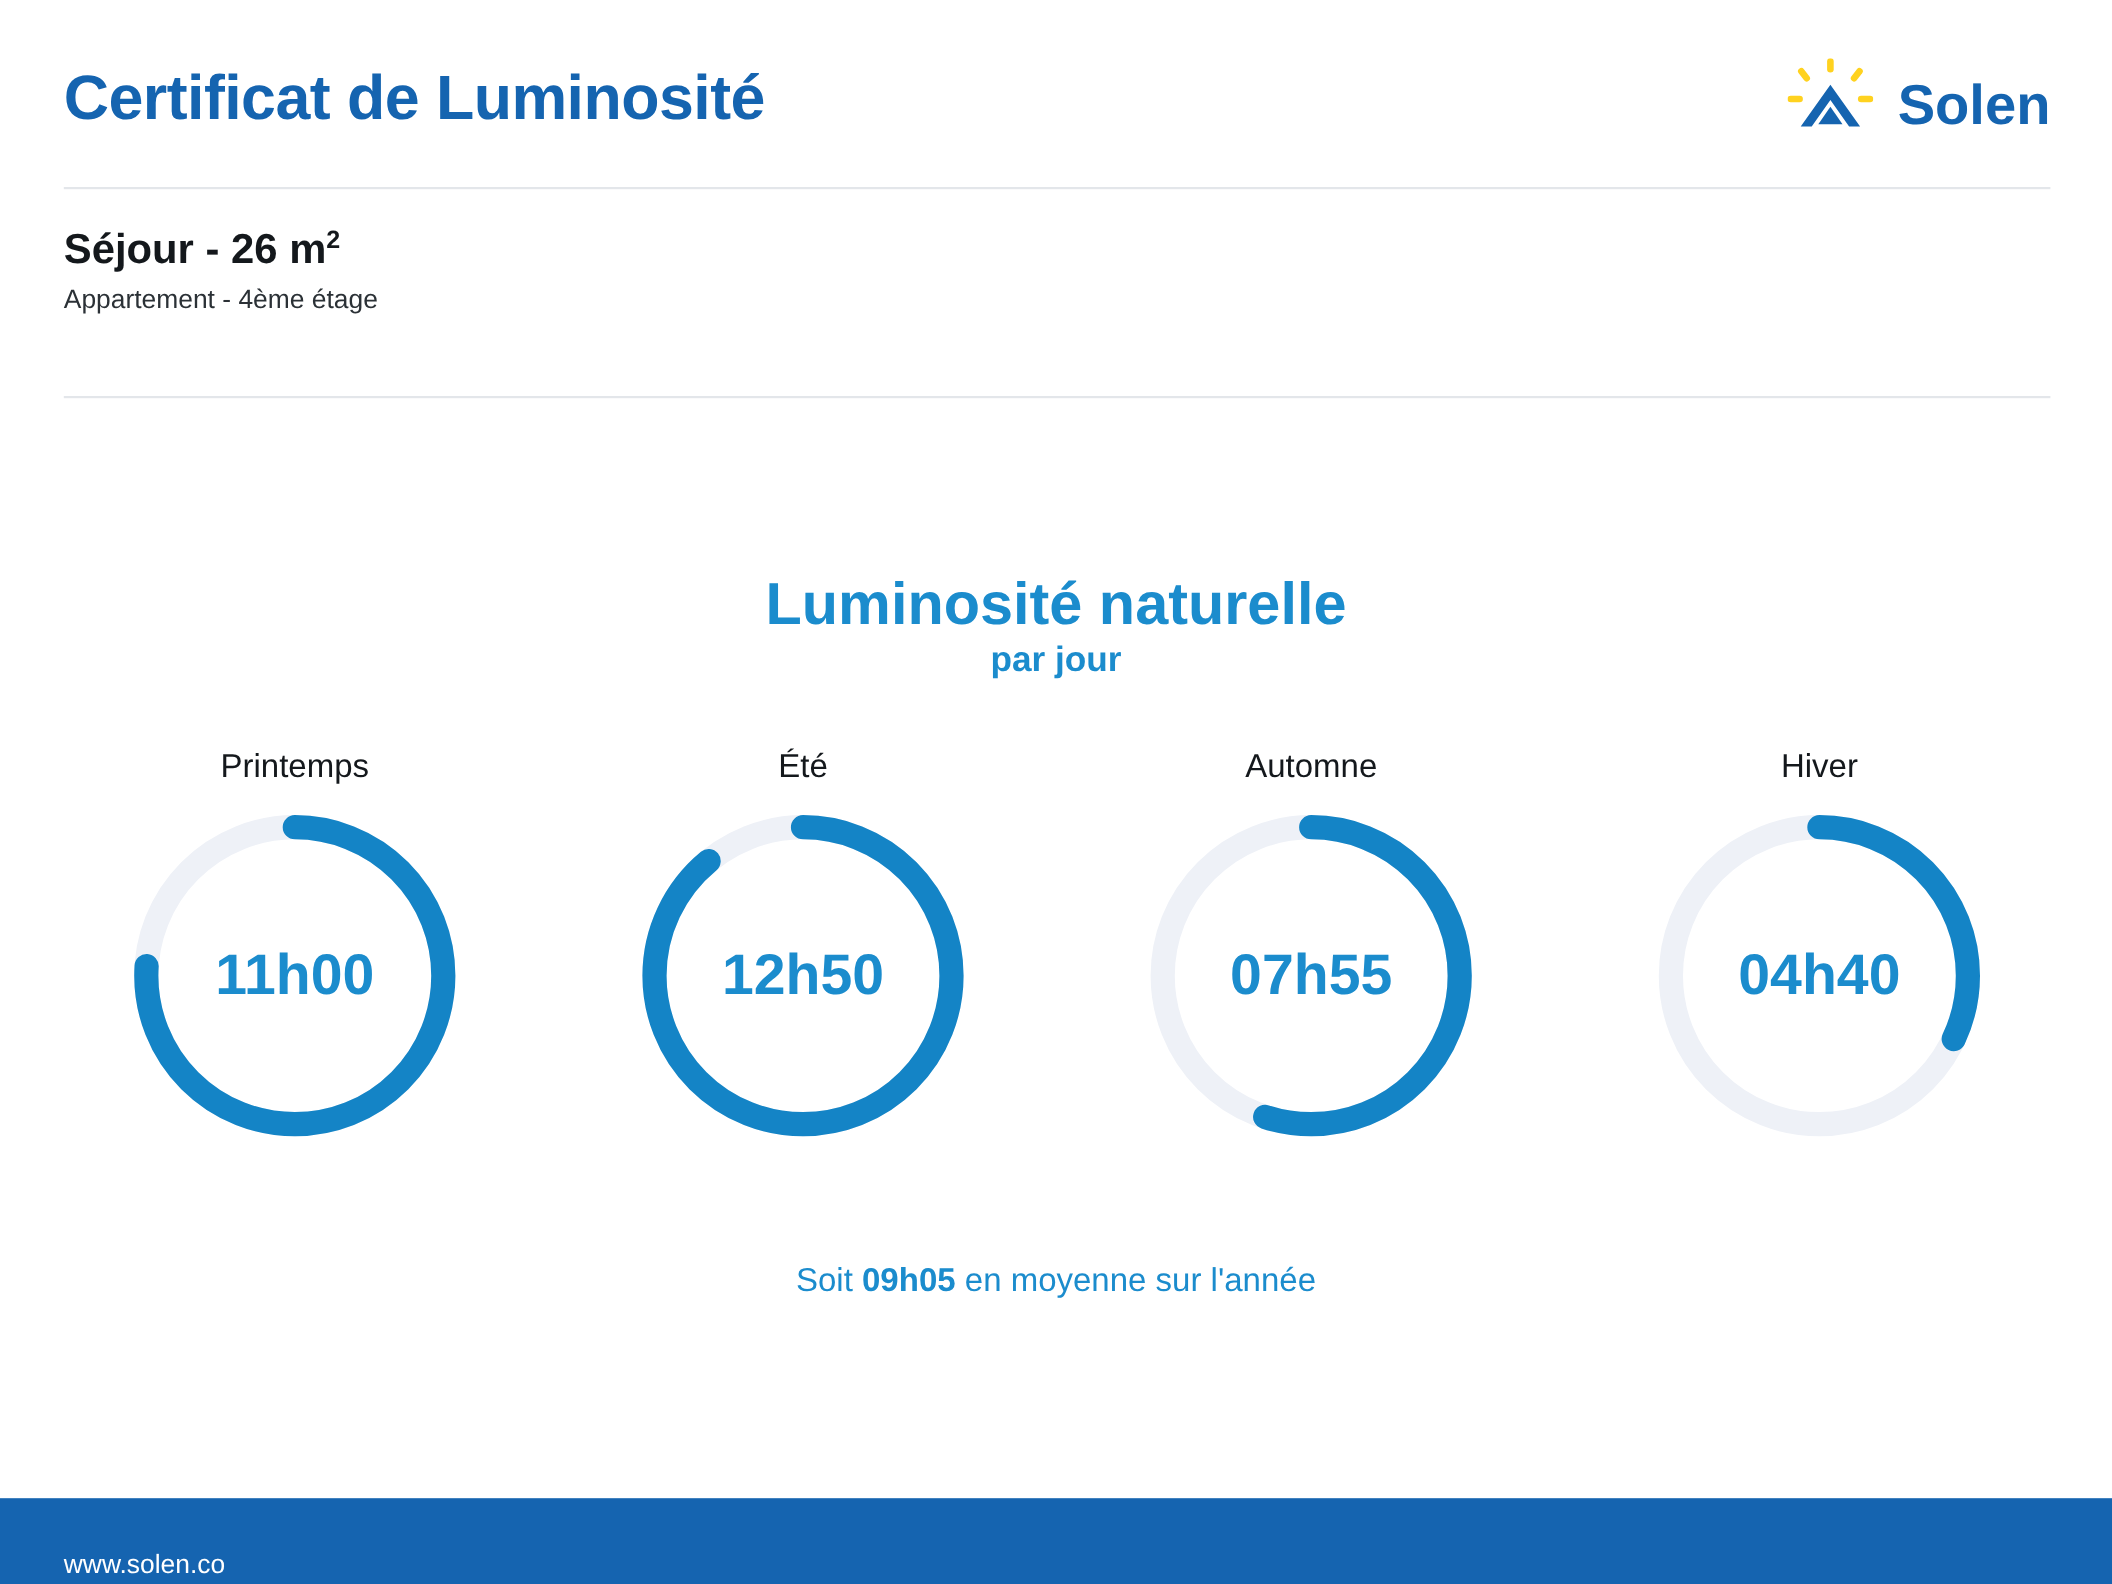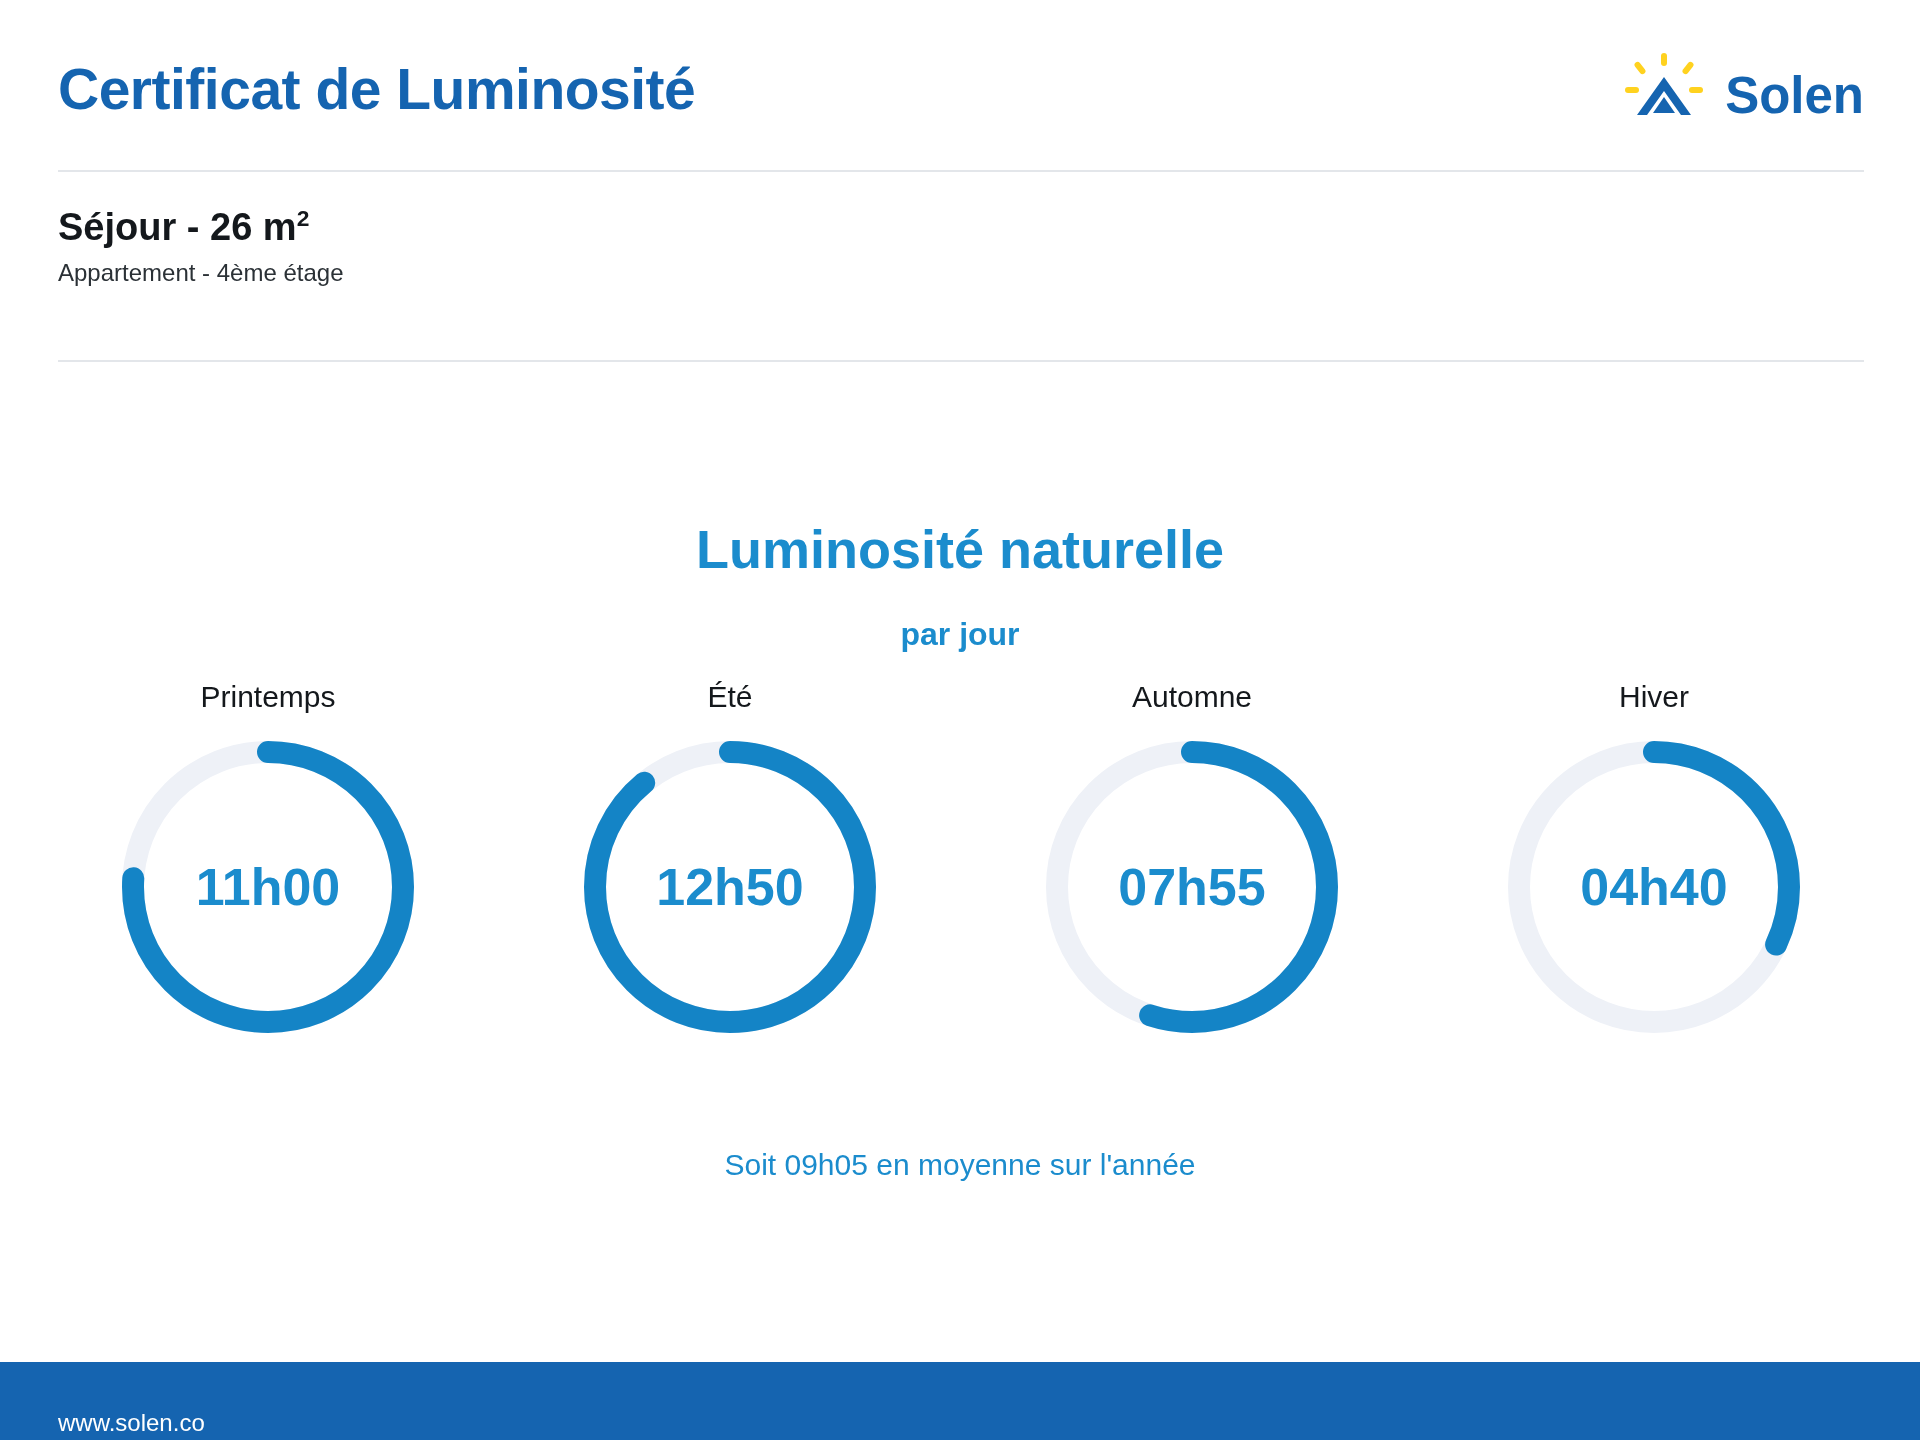--- a/index.html
+++ b/index.html
@@ -170,21 +170,21 @@
     top: 518px;
     left: 0;
     width: 1920px;
     text-align: center;
     font-size: 54px;
     font-weight: bold;
     color: #1b8ccd;
   }
   .section-sub {
     position: absolute;
-    top: 616px;
+    top: 581px;
     left: 0;
     width: 1920px;
     text-align: center;
     font-size: 32px;
     font-weight: bold;
     color: #1b8ccd;
   }
 
   .gauges {
     position: absolute;
@@ -229,21 +229,21 @@
 
   .average {
     position: absolute;
     top: 1148px;
     left: 0;
     width: 1920px;
     text-align: center;
     font-size: 30px;
     color: #1b8ccd;
   }
-  .average b { font-weight: normal; }
+  .average b { font-weight: bold; }
 
   
   .footer {
     position: absolute;
     left: 0;
     bottom: 0;
     width: 1920px;
     height: 78px;
     background: #1564b0;
     display: flex;

